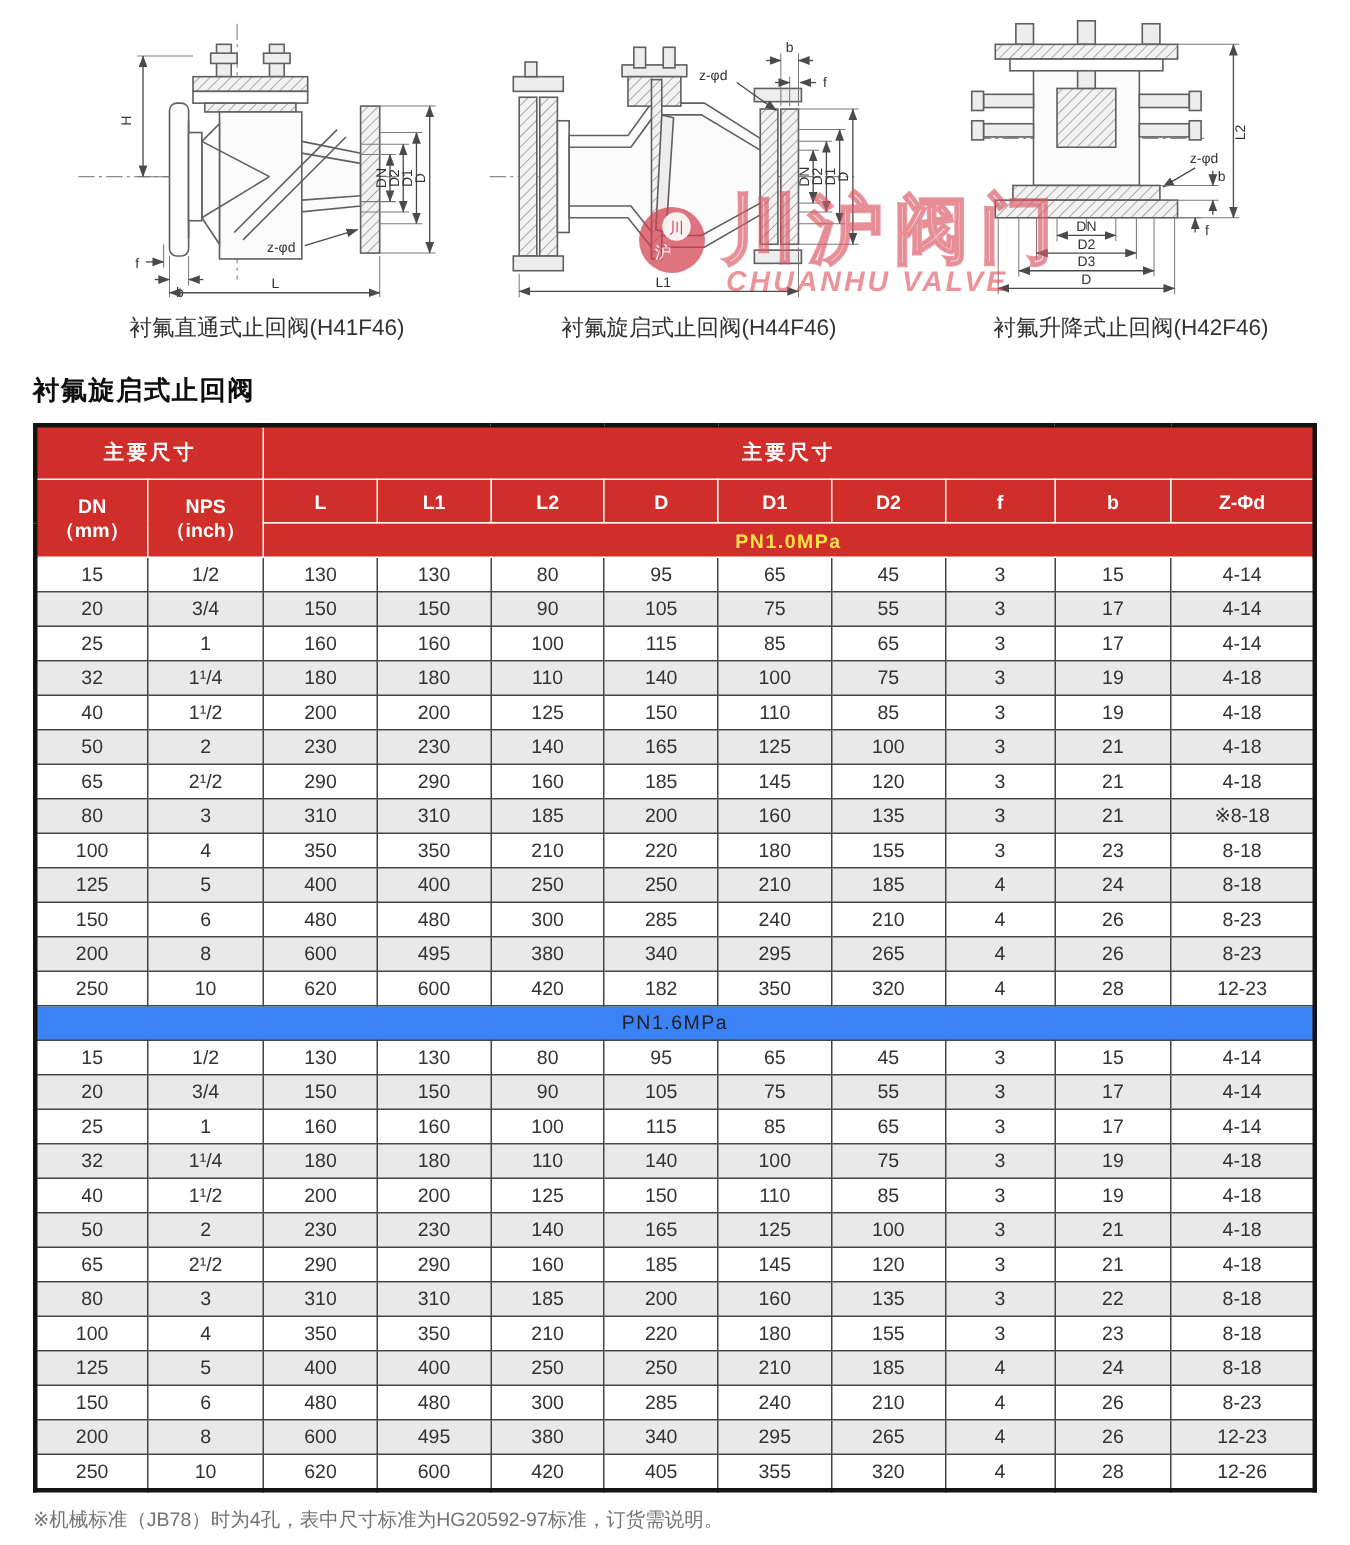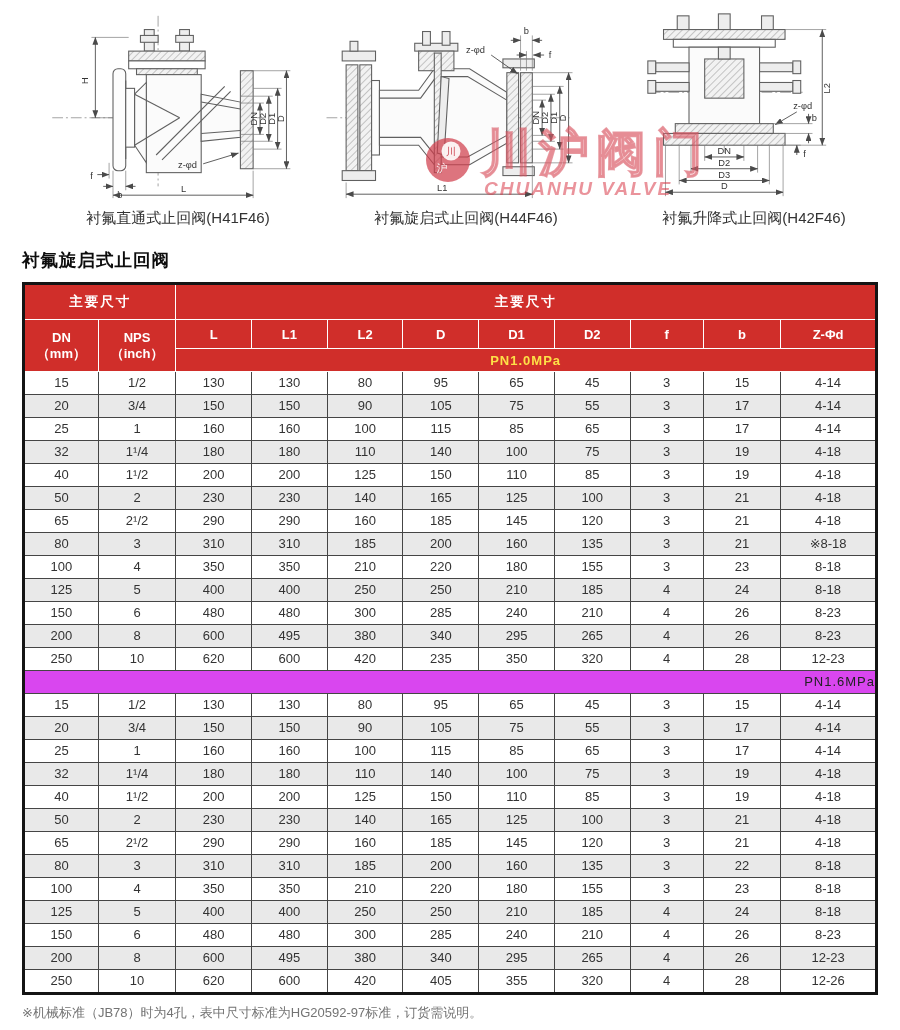--- a/index.html
+++ b/index.html
@@ -37,21 +37,21 @@
   .dims-table thead th{background:#d02e2a;color:#fff;border:1px solid #fff;font-weight:bold;
                        text-align:center;padding:0;}
   .dims-table .hrow1 th{height:34px;font-size:13.5px;letter-spacing:2px;}
   .dims-table .hrow2 th{height:28px;font-size:13px;}
   .dims-table th.twoline{line-height:16px;font-size:13px;}
   .dims-table th.twoline span{display:block;}
   .dims-table .band-red{background:#d02e2a;color:#fde047;height:22px;font-size:13px;letter-spacing:1px;}
   .dims-table td{border:1px solid #454545;text-align:center;color:#333;height:22px;padding:0;
                  font-size:13px;line-height:14px;}
   .dims-table tbody tr.stripe td{background:#e9e9e9;}
-  .dims-table td.band-gray{background:#d946ef;color:#222;height:22px;letter-spacing:1px;text-align:right;}
+  .dims-table td.band-gray{background:#3b82f6;color:#222;height:22px;letter-spacing:1px;}
 
   .footnote{margin:9px 0 0 22px;font-size:13px;color:#737373;}
 </style>
 </head>
 <body>
 
 <div class="page">
 
   <div class="figures">
 
@@ -518,21 +518,21 @@
           <td>4</td>
           <td>26</td>
           <td>8-23</td>
         </tr>
         <tr>
           <td>250</td>
           <td>10</td>
           <td>620</td>
           <td>600</td>
           <td>420</td>
-          <td>235</td>
+          <td>182</td>
           <td>350</td>
           <td>320</td>
           <td>4</td>
           <td>28</td>
           <td>12-23</td>
         </tr>
       </tbody>
     <tbody>
       <tr>
         <td colspan="11" class="band-gray">PN1.6MPa</td>

